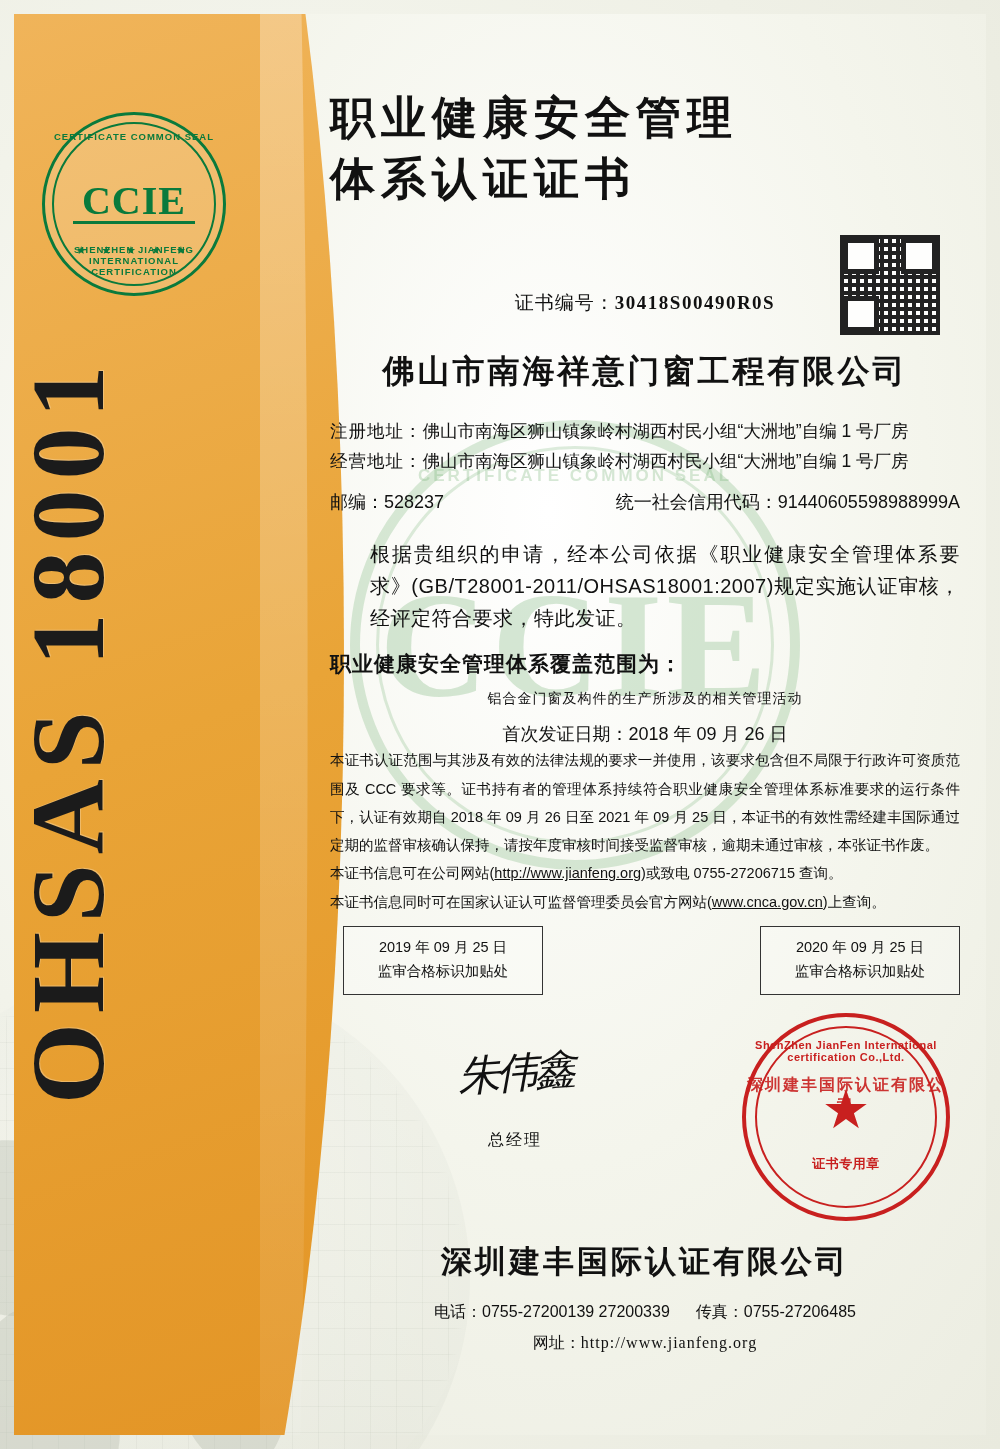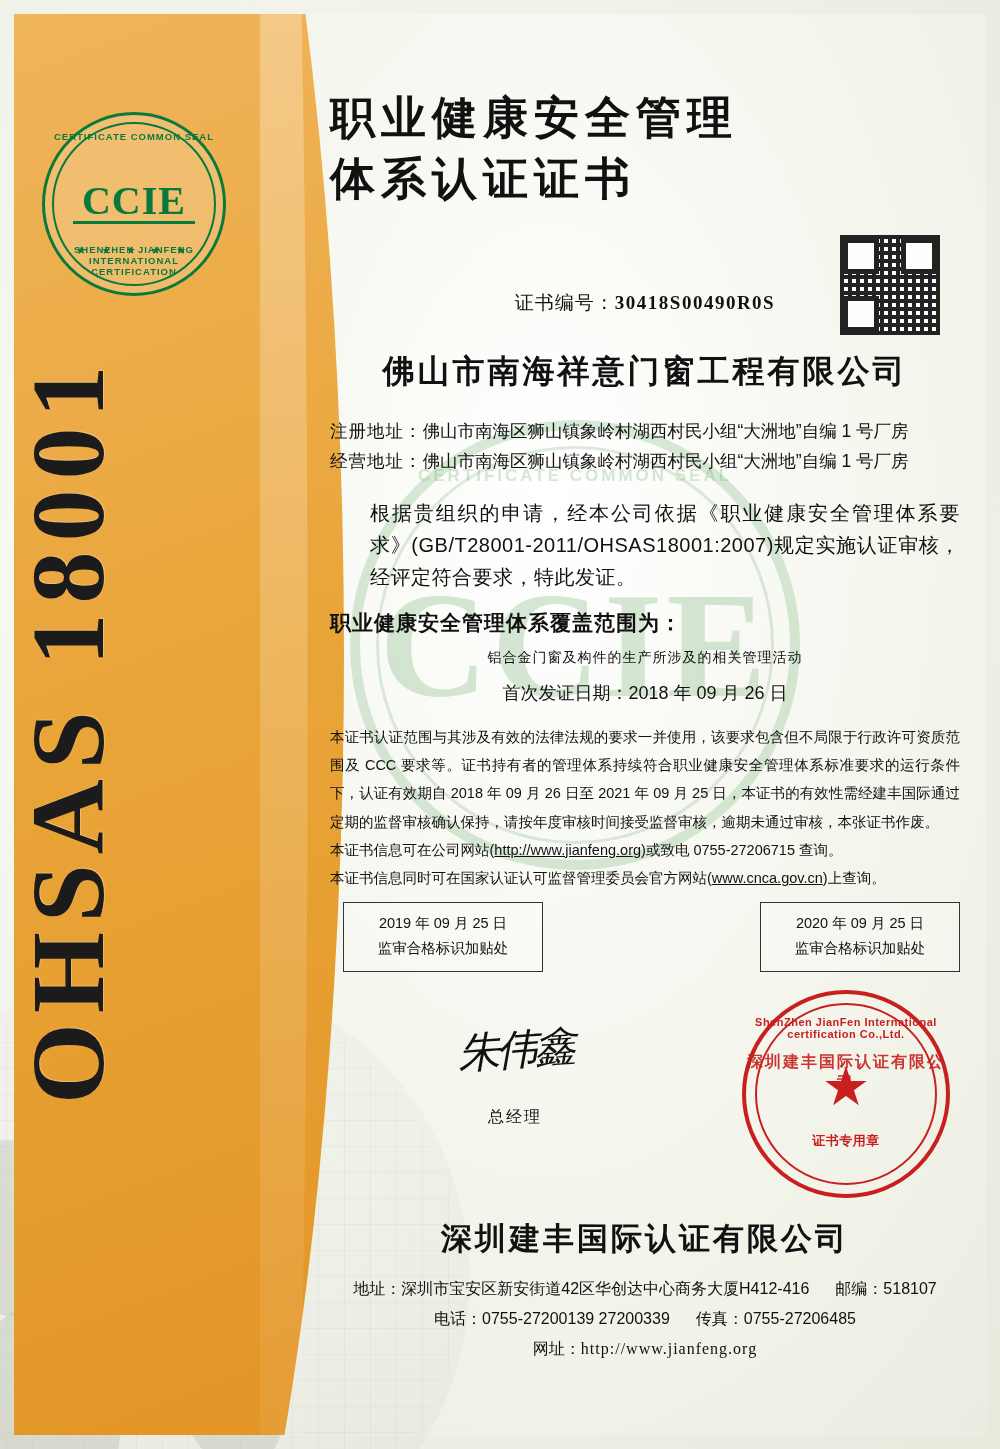--- a/index.html
+++ b/index.html
@@ -147,21 +147,21 @@
     margin-top:20px;font-size:20px;line-height:1.6;color:#111;text-align:justify;
     letter-spacing:.5px;
     margin-left:40px;
   }
   .scope-title{
     margin-top:16px;font-size:21px;font-weight:bold;color:#111;letter-spacing:1px;
   }
   .scope-body{text-align:center;margin-top:12px;font-size:14px;color:#111;letter-spacing:1px;}
   .first-date{text-align:center;margin-top:14px;font-size:18px;color:#111;}
   .fine{
-    margin-top:18px;font-size:14.5px;line-height:1.95;color:#111;text-align:justify;
+    font-size:14.5px;line-height:1.95;color:#111;text-align:justify;
   }
   .fine a{color:#111;text-decoration:underline;}
   .stamp-boxes{display:flex;justify-content:space-between;margin-top:10px;margin-left:13px;}
   .sbox{
     width:190px;border:1px solid #333;text-align:center;padding:8px 4px 10px;
     font-size:14.5px;line-height:1.7;color:#111;background:rgba(255,255,255,.25);
   }
   .sign-area{position:relative;height:230px;margin-top:10px;}
   .signature{
     position:absolute;left:70px;top:40px;width:230px;text-align:center;
@@ -248,20 +248,28 @@
 
     <div class="company">佛山市南海祥意门窗工程有限公司</div>
 
     <div class="addr-rows">
       <div>
         <span class="lbl">注册地址：</span><span>佛山市南海区狮山镇象岭村湖西村民小组“大洲地”自编 1 号厂房</span>
       </div>
       <div>
         <span class="lbl">经营地址：</span><span>佛山市南海区狮山镇象岭村湖西村民小组“大洲地”自编 1 号厂房</span>
       </div>
+      <div class="row2">
+        <span>
+          <span>邮编：</span><span>528237</span>
+        </span>
+        <span>
+          <span>统一社会信用代码：</span><span>91440605598988999A</span>
+        </span>
+      </div>
     </div>
 
     <div class="para">根据贵组织的申请，经本公司依据《职业健康安全管理体系要求》(GB/T28001-2011/OHSAS18001:2007)规定实施认证审核，经评定符合要求，特此发证。</div>
 
     <div class="scope-title">职业健康安全管理体系覆盖范围为：</div>
     <div class="scope-body">铝合金门窗及构件的生产所涉及的相关管理活动</div>
 
     <div class="first-date">
       <span>首次发证日期：</span><span>2018 年 09 月 26 日</span>
     </div>
@@ -297,23 +305,20 @@
         <div class="cn">深圳建丰国际认证有限公司</div>
         <div class="star">★</div>
         <div class="arc b">证书专用章</div>
       </div>
     </div>
 
     <div class="issuer">深圳建丰国际认证有限公司</div>
 
     <div class="footer">
       <div>
-        <span>地址：</span><span>深圳市宝安区新安街道42区华创达中心商务大厦H412-416</span><span class="sp"></span><span>邮编：</span><span>518107</span>
-      </div>
-      <div>
         <span>电话：</span><span>0755-27200139    27200339</span><span class="sp"></span><span>传真：</span><span>0755-27206485</span>
       </div>
       <div>
         <span>网址：</span><span class="web">http://www.jianfeng.org</span>
       </div>
     </div>
 
   </div>
 </div>
 

